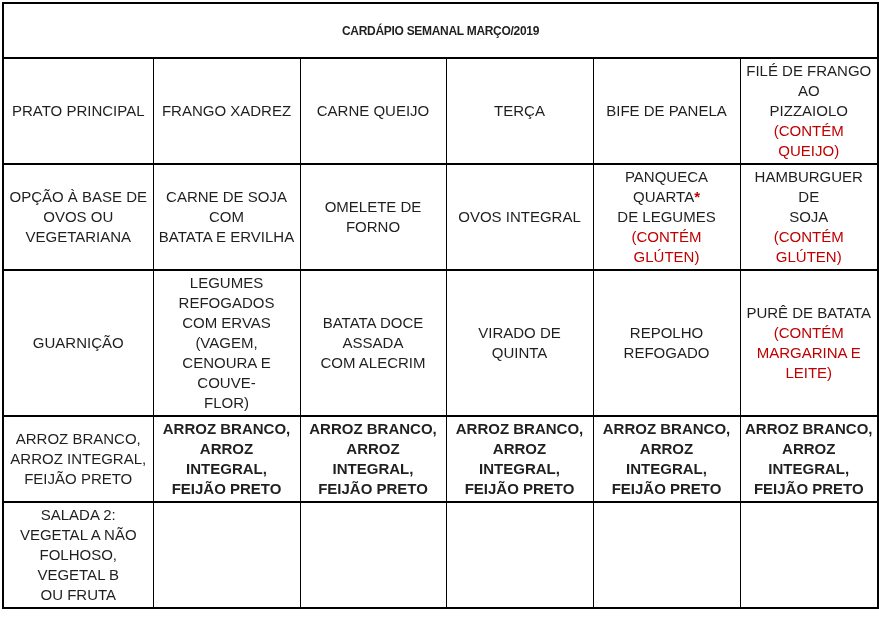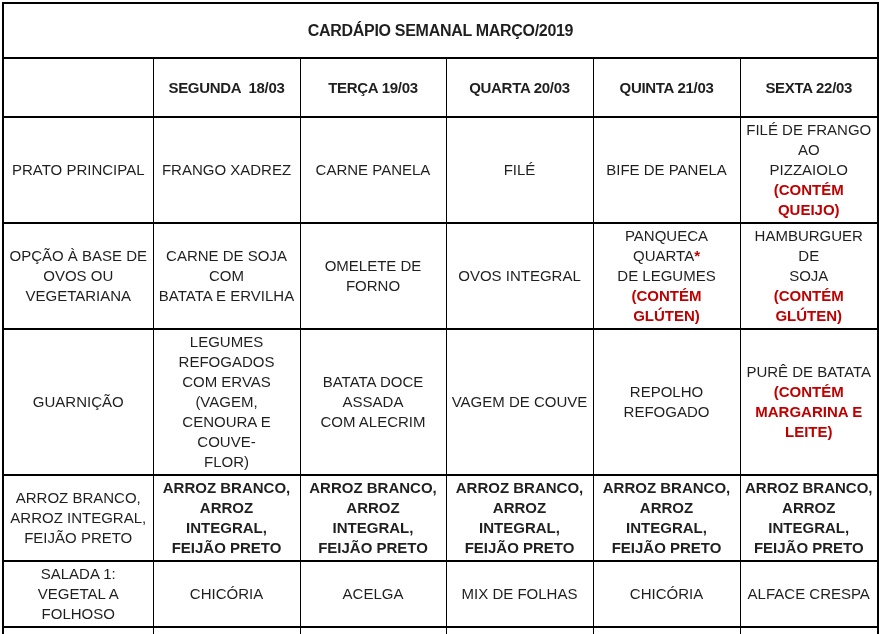--- a/index.html
+++ b/index.html
@@ -31,32 +31,32 @@
   .r-title{height:55px;}
   .r-days{height:59px;}
   .r-prato{height:56px;}
   .r-opcao{height:58px;}
   .r-guarn{height:80px;}
   .r-arroz{height:57px;padding-left:48px;}
   .r-sal1{height:55px;}
   .r-sal2{height:92px;}
   td.title-cell{
     font-weight:bold;
-    font-size:16px;
+    font-size:12px;
     letter-spacing:-0.3px;
   }
   td.rh span{font-weight:normal;}
   td.day span{font-weight:bold;letter-spacing:-0.3px;white-space:pre;}
   .t{white-space:pre-line;}
   td.b .t{font-weight:bold;}
   .red{color:#C00000;font-weight:bold;}
   .warn{
     display:block;
     color:#C00000;
-    font-weight:bold;
+    font-weight:normal;
     white-space:pre-line;
   }
 </style>
 </head>
 <body>
 
 <div class="page">
   <table class="menu">
     <colgroup>
       <col style="width:150px">
@@ -65,34 +65,26 @@
         <col style="width:147px">
         <col style="width:147px">
         <col style="width:138px">
     </colgroup>
 
     <tbody>
         <tr class="r-title">
       <td colspan="6" class="title-cell">CARDÁPIO SEMANAL MARÇO/2019</td>
     </tr>
 
-    <tr class="r-days">
-      <td class="rh"></td>
-      <td class="day"><span>SEGUNDA  18/03</span></td>
-      <td class="day"><span>TERÇA 19/03</span></td>
-      <td class="day"><span>QUARTA 20/03</span></td>
-      <td class="day"><span>QUINTA 21/03</span></td>
-      <td class="day"><span>SEXTA 22/03</span></td>
-    </tr>
 
     <tr class="r-prato">
       <td class="rh"><span class="t">PRATO PRINCIPAL</span></td>
       <td><span class="t">FRANGO XADREZ</span></td>
-      <td><span class="t">CARNE PANELA</span></td>
-      <td><span class="t">FILÉ</span></td>
+      <td><span class="t">CARNE QUEIJO</span></td>
+      <td><span class="t">TERÇA</span></td>
       <td><span class="t">BIFE DE PANELA</span></td>
       <td><span class="t">FILÉ DE FRANGO AO
 PIZZAIOLO</span><span class="warn">(CONTÉM QUEIJO)</span></td>
     </tr>
 
     <tr class="r-opcao">
       <td class="rh"><span class="t">OPÇÃO À BASE DE
 OVOS OU
 VEGETARIANA</span></td>
       <td><span class="t">CARNE DE SOJA COM
@@ -106,21 +98,21 @@
     </tr>
 
     <tr class="r-guarn">
       <td class="rh"><span class="t">GUARNIÇÃO</span></td>
       <td><span class="t">LEGUMES REFOGADOS
 COM ERVAS (VAGEM,
 CENOURA E COUVE-
 FLOR)</span></td>
       <td><span class="t">BATATA DOCE ASSADA
 COM ALECRIM</span></td>
-      <td><span class="t">VAGEM DE COUVE</span></td>
+      <td><span class="t">VIRADO DE QUINTA</span></td>
       <td><span class="t">REPOLHO REFOGADO</span></td>
       <td><span class="t">PURÊ DE BATATA</span><span class="warn">(CONTÉM
 MARGARINA E LEITE)</span></td>
     </tr>
 
     <tr class="r-arroz">
       <td class="rh"><span class="t">ARROZ BRANCO,
 ARROZ INTEGRAL,
 FEIJÃO PRETO</span></td>
       <td class="b"><span class="t">ARROZ BRANCO,
@@ -133,29 +125,20 @@
 ARROZ INTEGRAL,
 FEIJÃO PRETO</span></td>
       <td class="b"><span class="t">ARROZ BRANCO,
 ARROZ INTEGRAL,
 FEIJÃO PRETO</span></td>
       <td class="b"><span class="t">ARROZ BRANCO,
 ARROZ INTEGRAL,
 FEIJÃO PRETO</span></td>
     </tr>
 
-    <tr class="r-sal1">
-      <td class="rh"><span class="t">SALADA 1:
-VEGETAL A FOLHOSO</span></td>
-      <td><span class="t">CHICÓRIA</span></td>
-      <td><span class="t">ACELGA</span></td>
-      <td><span class="t">MIX DE FOLHAS</span></td>
-      <td><span class="t">CHICÓRIA</span></td>
-      <td><span class="t">ALFACE CRESPA</span></td>
-    </tr>
 
     <tr class="r-sal2">
       <td class="rh"><span class="t">SALADA 2:
 VEGETAL A NÃO
 FOLHOSO, VEGETAL B
 OU FRUTA</span></td>
       <td></td>
       <td></td>
       <td></td>
       <td></td>

